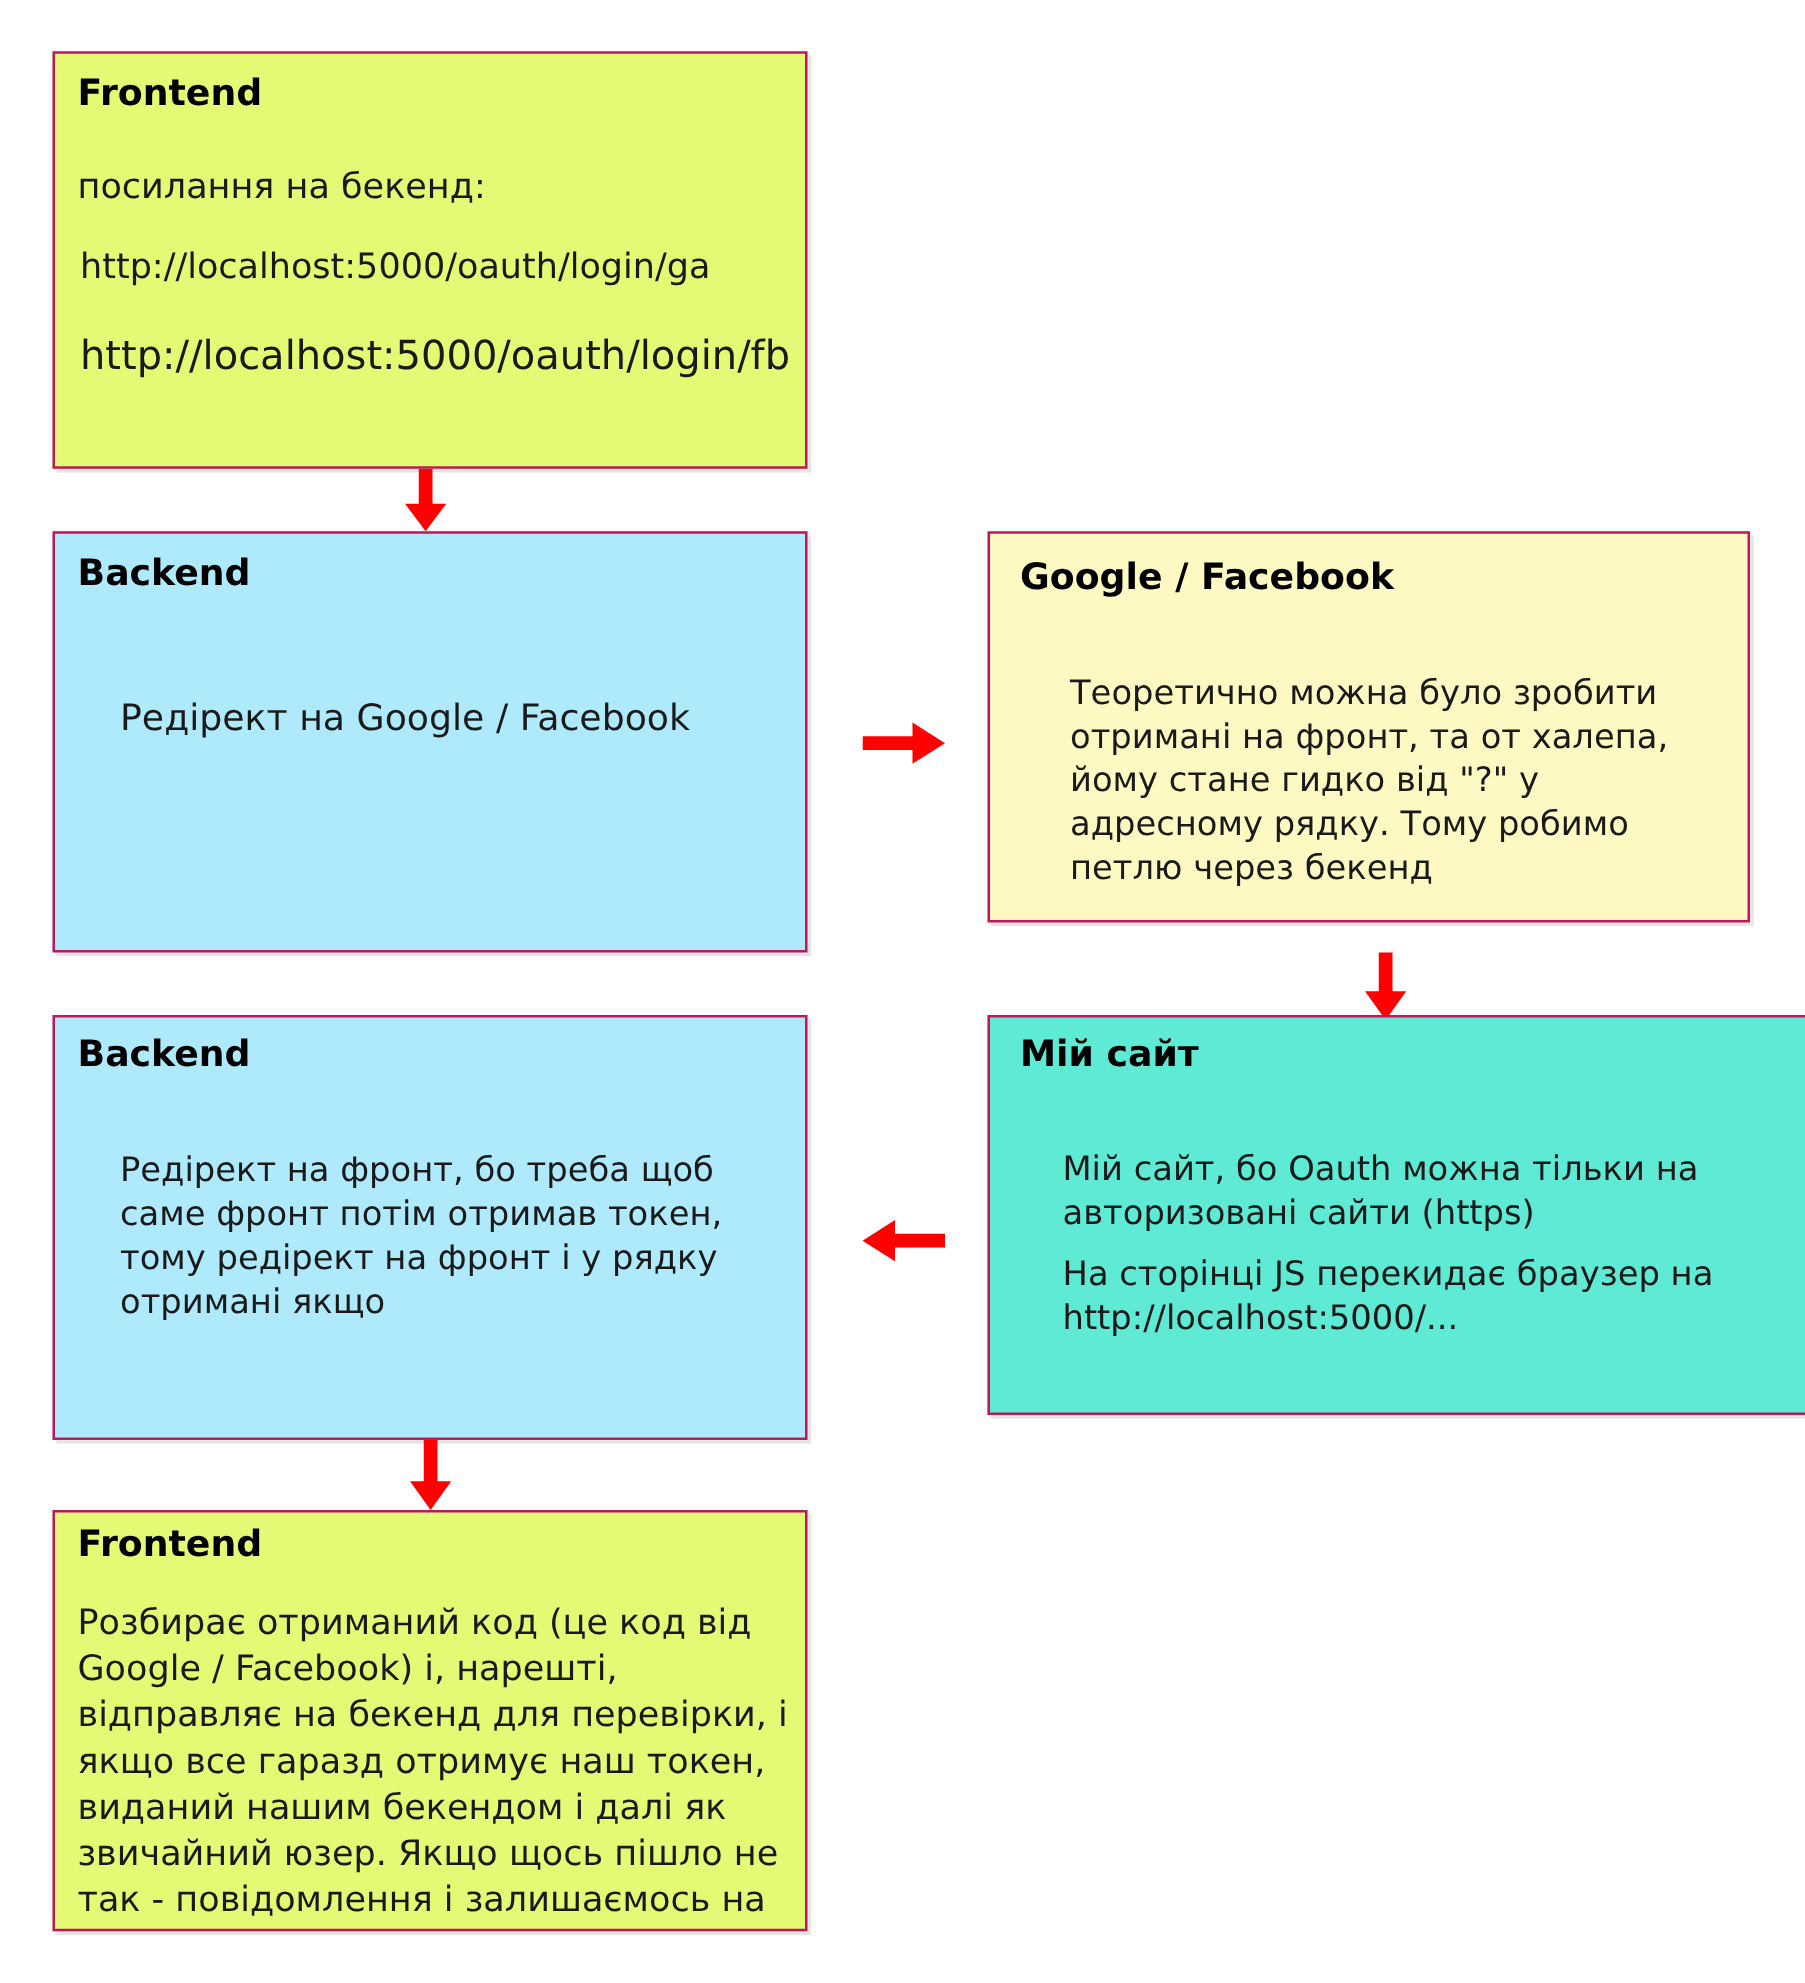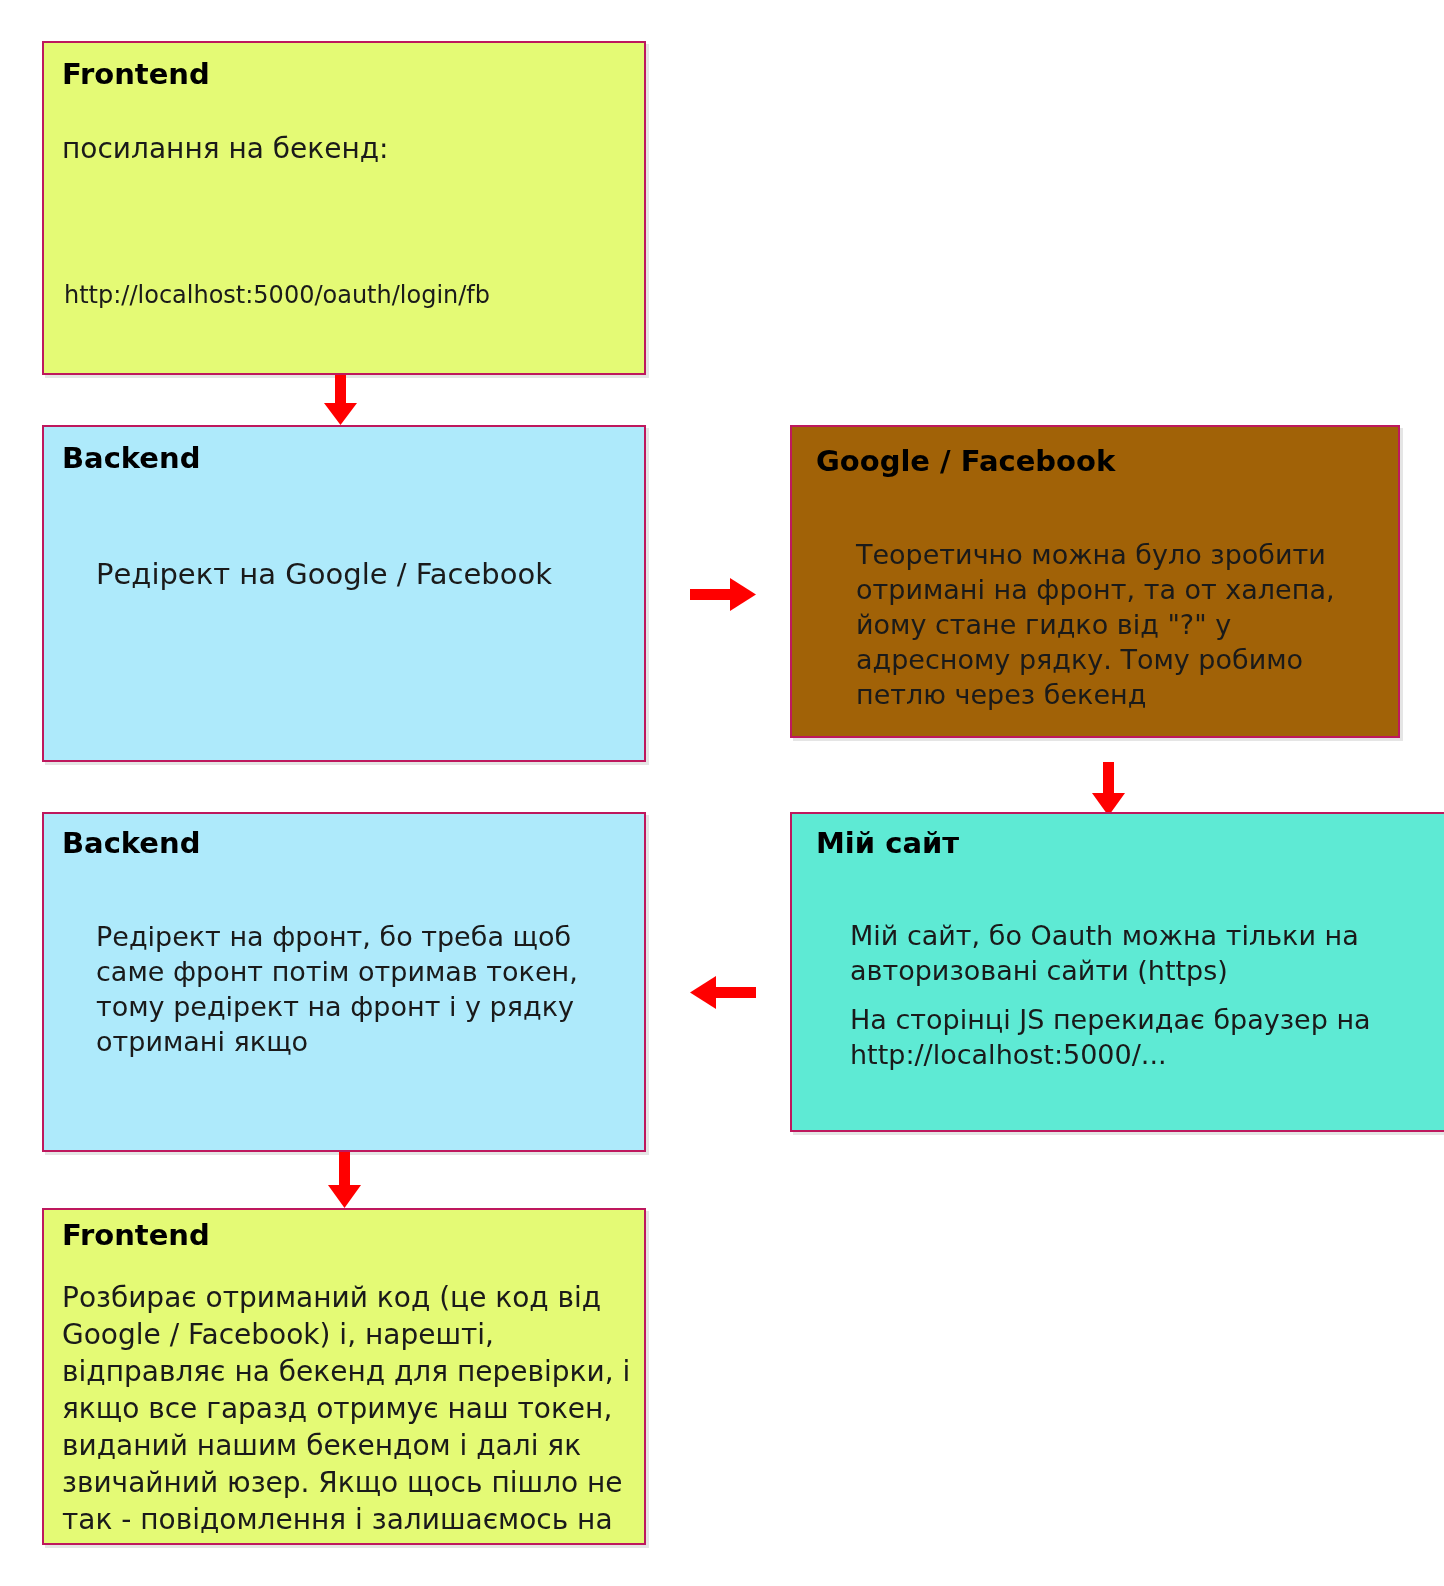--- a/index.html
+++ b/index.html
@@ -48,34 +48,34 @@
   
 
   #node-frontend-1 {
     left: 42px;  top: 41px;
     width: 604px; height: 334px;
     background: #e4fa75;
   }
   #node-frontend-1 .node-title { position:absolute; left: 18px; top: 16px; }
   #node-frontend-1 .line-intro  { position:absolute; left: 18px; top: 88px;  font-size: 28px; text-align: right; }
   #node-frontend-1 .line-url-1  { position:absolute; left: 20px; top: 152px; font-size: 28px; }
-  #node-frontend-1 .line-url-2  { position:absolute; left: 20px; top: 221px; font-size: 24px; margin-top: 16px; }
+  #node-frontend-1 .line-url-2  { position:absolute; left: 20px; top: 221px; font-size: 32px; }
 
   #node-backend-1 {
     left: 42px;  top: 425px;
     width: 604px; height: 337px;
     background: #aeeafb;
   }
   #node-backend-1 .node-title { position:absolute; left: 18px; top: 16px; }
   #node-backend-1 .node-body  { position:absolute; left: 52px; top: 129px; width: 540px; font-size: 29px; }
 
   #node-google-facebook {
     left: 790px; top: 425px;
     width: 610px; height: 313px;
-    background: #a16207;
+    background: #fef9c3;
   }
   #node-google-facebook .node-title { position:absolute; left: 24px; top: 19px; }
   #node-google-facebook .node-body  { position:absolute; left: 64px; top: 110px; width: 530px; }
 
   #node-backend-2 {
     left: 42px;  top: 812px;
     width: 604px; height: 340px;
     background: #aeeafb;
   }
   #node-backend-2 .node-title { position:absolute; left: 18px; top: 14px; }
@@ -103,20 +103,21 @@
   .arrow svg { display: block; }
 </style>
 </head>
 <body>
 
 <div id="canvas">
 
   <div class="node" id="node-frontend-1">
     <div class="node-title">Frontend</div>
     <div class="node-body line-intro">посилання на бекенд:</div>
+    <div class="node-body line-url-1">http://localhost:5000/oauth/login/ga</div>
     <div class="node-body line-url-2">http://localhost:5000/oauth/login/fb</div>
   </div>
 
   <div class="arrow" style="left:316px; top:375px;">
     <svg width="50" height="51" viewBox="0 0 50 51" aria-hidden="true">
       <rect x="19" y="0" width="11" height="32" fill="#ff0000"></rect>
       <polygon points="8,28 41,28 24.5,50" fill="#ff0000"></polygon>
     </svg>
   </div>
 

